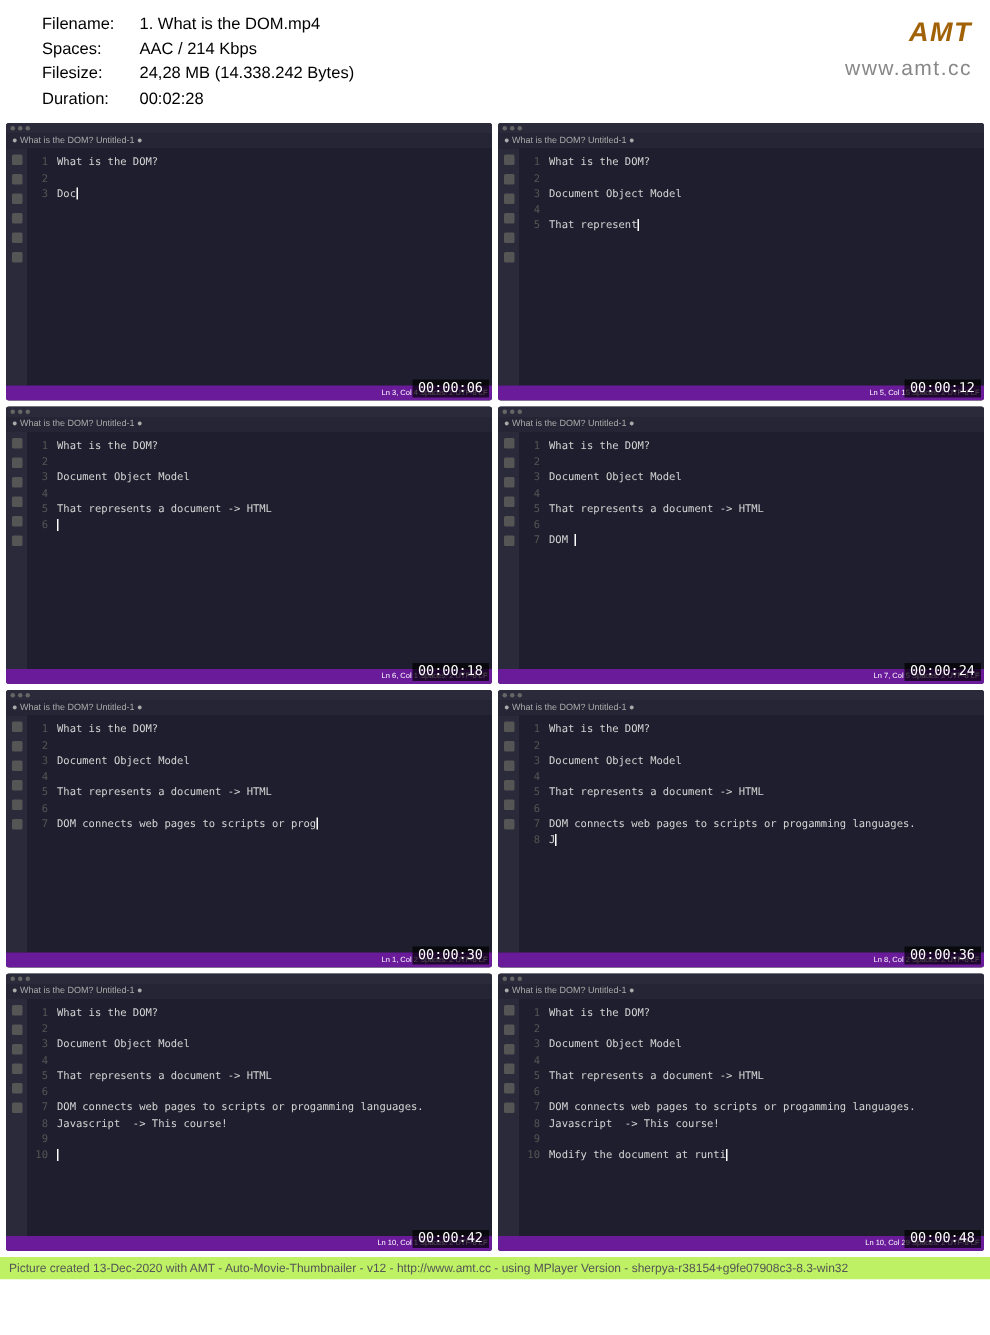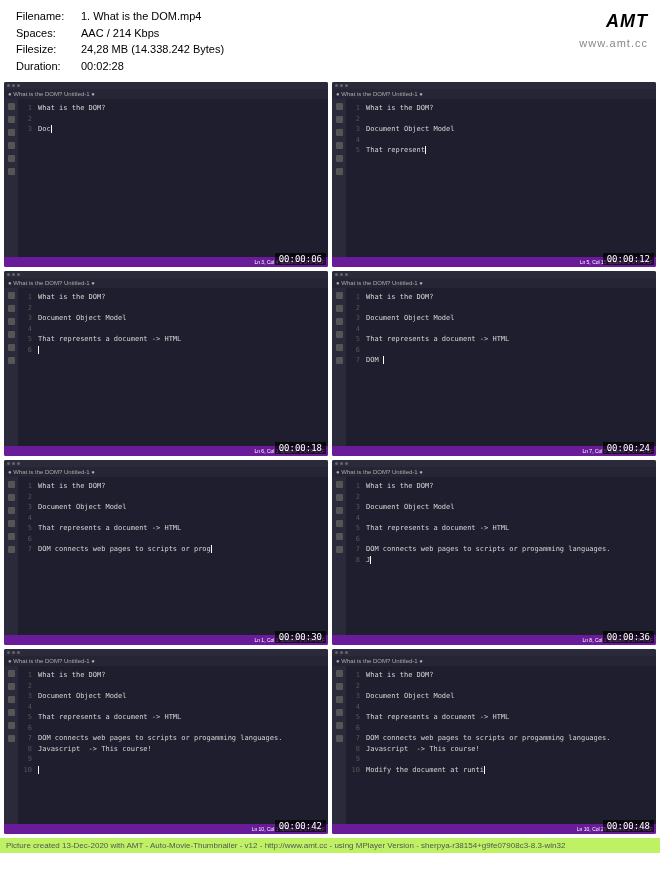--- a/index.html
+++ b/index.html
@@ -1,22 +1,22 @@
 <!DOCTYPE html>
 <html><head>
 <meta charset="utf-8">
 <style>
 * { margin: 0; padding: 0; box-sizing: border-box; }
 body { background: #fff; font-family: Arial, sans-serif; width: 660px; }
-.meta-section { padding: 8px 16px; font-size: 11px; line-height: 1.5; position: relative; background: #fff; }
+.meta-section { padding: 8px 28px; font-size: 11px; line-height: 1.5; position: relative; background: #fff; }
 .meta-row { display: flex; }
 .meta-label { width: 65px; }
 .logo { position: absolute; top: 8px; right: 12px; text-align: right; }
-.logo-text { font-size: 18px; font-weight: bold; color: #000000; font-style: italic; letter-spacing: 1px; }
-.logo-url { font-size: 11px; color: #888; letter-spacing: 1px; margin-left: 32px; }
+.logo-text { font-size: 18px; font-weight: bold; color: #a16207; font-style: italic; letter-spacing: 1px; }
+.logo-url { font-size: 14px; color: #888; letter-spacing: 1px; margin-left: 32px; }
 .thumbs-grid { display: grid; grid-template-columns: 1fr 1fr; gap: 4px; padding: 0 4px 4px 4px; background: #fff; }
 .thumb { position: relative; background: #1e1e2e; border-radius: 2px; overflow: hidden; height: 185px; display: flex; flex-direction: column; }
 .thumb-titlebar { background: #2a2a3a; height: 7px; display: flex; align-items: center; padding: 0 3px; gap: 2px; }
 .dot { width: 3px; height: 3px; border-radius: 50%; background: #666; }
 .thumb-tab { background: #252535; height: 10px; font-size: 6px; color: #aaa; padding: 1px 4px; display: flex; align-items: center; }
 .thumb-body { flex: 1; display: flex; background: #1e1e2e; }
 .sidebar { width: 14px; background: #2a2a3a; display: flex; flex-direction: column; align-items: center; padding-top: 4px; gap: 6px; }
 .side-icon { width: 7px; height: 7px; background: #555; border-radius: 1px; }
 .editor { flex: 1; padding: 4px 2px; font-family: 'Consolas', monospace; font-size: 7px; color: #ccc; position: relative; }
 .line { display: flex; line-height: 1.5; }

